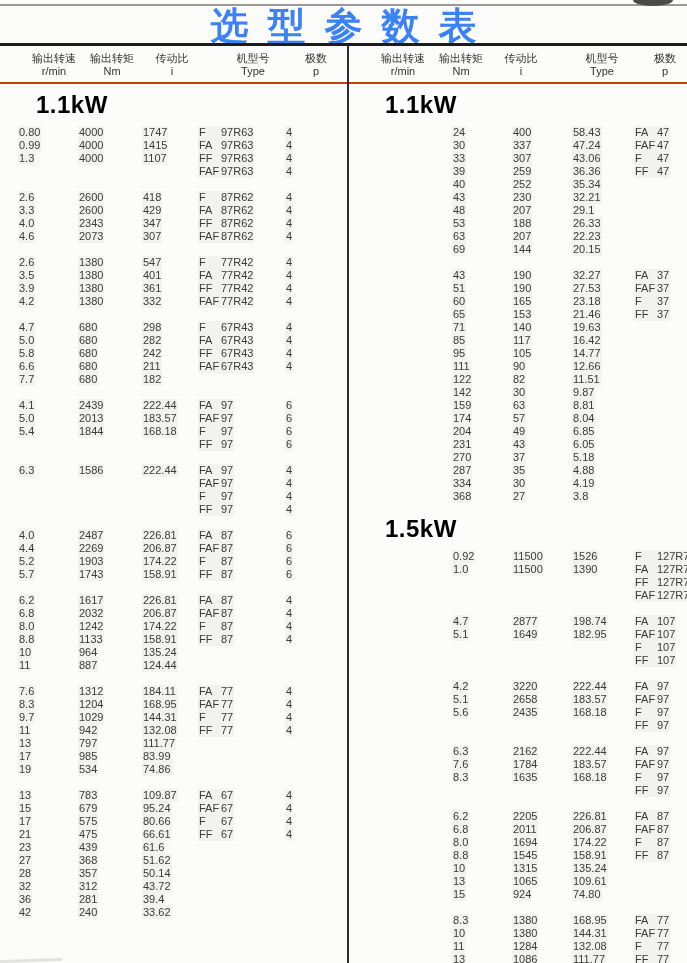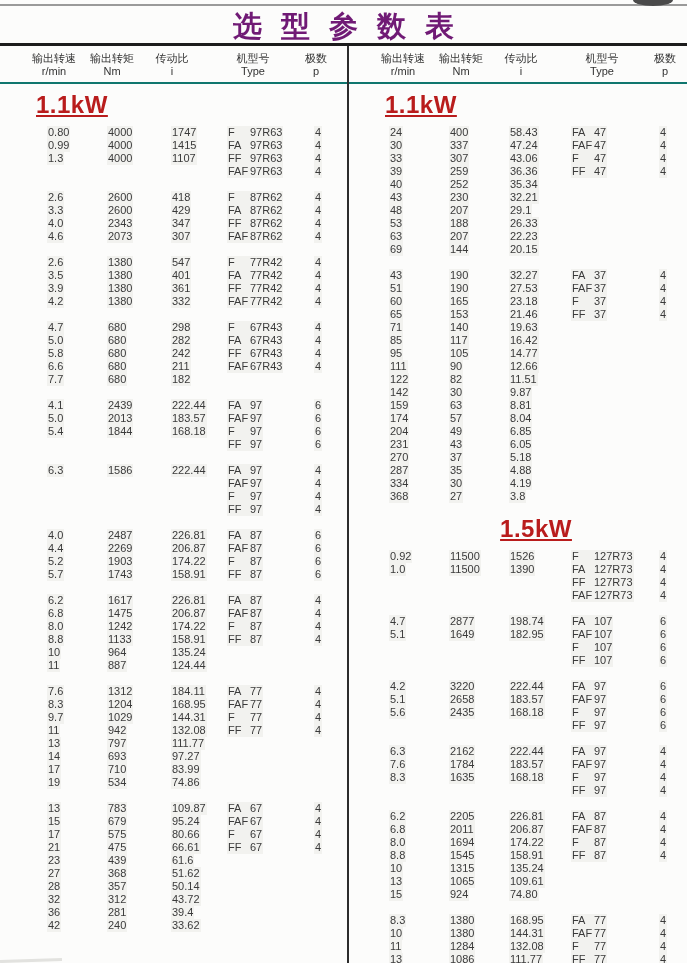--- a/index.html
+++ b/index.html
@@ -5,39 +5,39 @@
   html,body{margin:0;padding:0;}
   body{
     width:687px;height:963px;position:relative;overflow:hidden;
     background:#fcfcfb;color:#3a3a3a;
     font-family:"Liberation Sans","DejaVu Sans",sans-serif;
   }
   .top-rule{position:absolute;top:4px;left:0;width:687px;height:2px;background:#9a9a9a;}
   .logo-frag{position:absolute;top:-6px;right:14px;width:40px;height:12px;background:#4a4a4a;border-radius:50%;}
   .title-wrap{position:absolute;top:9px;left:0;width:687px;text-align:center;}
   .page-title{
-    display:inline-block;font-size:29px;font-weight:bold;color:#701a75;
+    display:inline-block;font-size:38px;font-weight:bold;color:#3b82f6;
     letter-spacing:19px;padding-left:19px;line-height:34px;white-space:nowrap;font-family:Liberation Serif, serif;
   }
   .title-rule{position:absolute;top:43px;left:0;width:687px;height:3px;background:#1c1c1c;}
   .columns{position:absolute;top:46px;left:0;width:687px;height:917px;display:flex;}
   .half{box-sizing:border-box;}
   .half-left{width:347px;}
   .half-right{width:340px;border-left:2px solid #2c2c2c;}
   .hdr{
     display:grid;grid-template-columns:68px 48px 72px 90px 36px;
-    padding:6px 0 4px 20px;border-bottom:2px solid #0f766e;
+    padding:6px 0 4px 20px;border-bottom:2px solid #c2410c;
   }
   .hdr-cell{text-align:center;font-size:11px;line-height:13px;color:#333;}
-  .kw{font-size:24px;line-height:26px;font-weight:bold;color:#b91c1c;margin:8px 0 8px 36px;letter-spacing:0.5px;text-decoration:underline;}
-  .section-2 .kw{margin-top:0;text-align:center;}
+  .kw{font-size:24px;line-height:26px;font-weight:bold;color:#000000;margin:8px 0 8px 36px;letter-spacing:0.5px;}
+  .section-2 .kw{margin-top:0;}
   .group{margin-bottom:13px;}
   .row{display:grid;height:13px;font-size:11px;line-height:13px;}
-  .half-left  .row{padding-left:47px;grid-template-columns:60px 64px 56px 87px 24px;}
-  .half-right .row{padding-left:40px;grid-template-columns:60px 60px 62px 88px 24px;}
+  .half-left  .row{padding-left:18px;grid-template-columns:60px 64px 56px 87px 24px;}
+  .half-right .row{padding-left:56px;grid-template-columns:60px 60px 62px 88px 24px;margin-left:47px;}
   .cell{justify-self:start;white-space:nowrap;padding:0 1px;}
   .cell.filled{background:#f2f2ef;}
   .type-cell{display:flex;}
   .type-prefix{min-width:22px;display:inline-block;}
   .bottom-mark{position:absolute;bottom:1px;left:0;width:62px;height:3px;background:#e2e2df;transform:rotate(-2deg);}
 </style>
 </head>
 <body>
 
 <div class="top-rule"></div>
@@ -383,21 +383,21 @@
             <span class="cell filled">1617</span>
             <span class="cell filled">226.81</span>
             <span class="cell type-cell filled">
               <span class="type-prefix">FA</span>
               <span>87</span>
             </span>
             <span class="cell filled">4</span>
           </div>
           <div class="row">
             <span class="cell filled">6.8</span>
-            <span class="cell filled">1475</span>
+            <span class="cell filled">2032</span>
             <span class="cell filled">206.87</span>
             <span class="cell type-cell filled">
               <span class="type-prefix">FAF</span>
               <span>87</span>
             </span>
             <span class="cell filled">4</span>
           </div>
           <div class="row">
             <span class="cell filled">8.0</span>
             <span class="cell filled">1242</span>
@@ -484,32 +484,22 @@
             <span class="cell filled">13</span>
             <span class="cell filled">797</span>
             <span class="cell filled">111.77</span>
             <span class="cell type-cell">
               <span class="type-prefix"></span>
               <span></span>
             </span>
             <span class="cell"></span>
           </div>
           <div class="row">
-            <span class="cell filled">14</span>
-            <span class="cell filled">693</span>
-            <span class="cell filled">97.27</span>
-            <span class="cell type-cell">
-              <span class="type-prefix"></span>
-              <span></span>
-            </span>
-            <span class="cell"></span>
-          </div>
-          <div class="row">
             <span class="cell filled">17</span>
-            <span class="cell filled">710</span>
+            <span class="cell filled">985</span>
             <span class="cell filled">83.99</span>
             <span class="cell type-cell">
               <span class="type-prefix"></span>
               <span></span>
             </span>
             <span class="cell"></span>
           </div>
           <div class="row">
             <span class="cell filled">19</span>
             <span class="cell filled">534</span>

